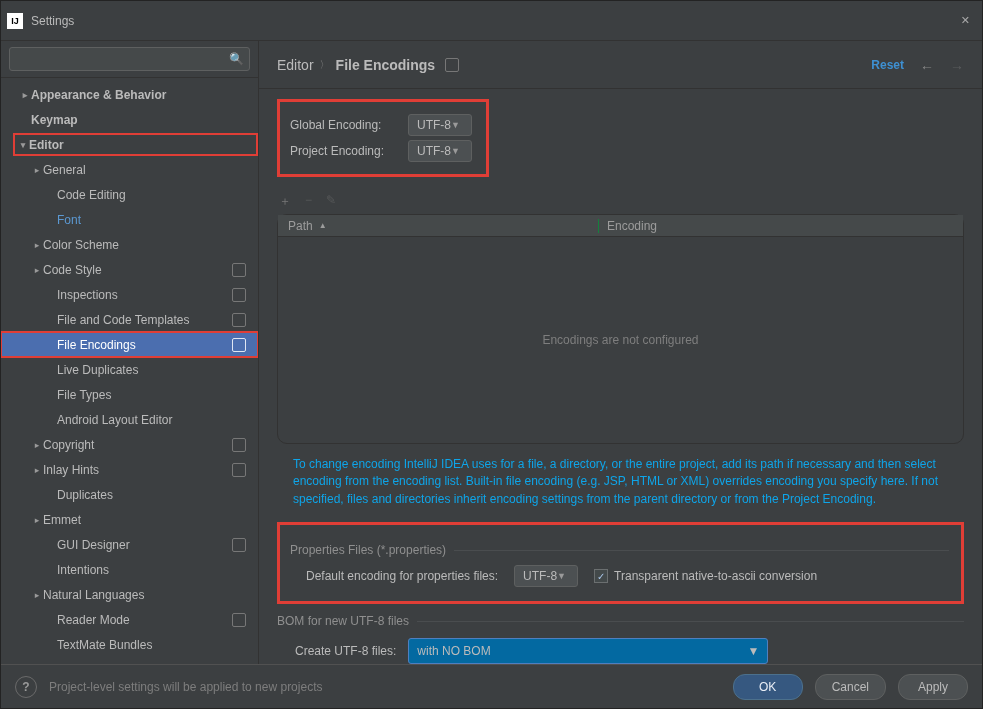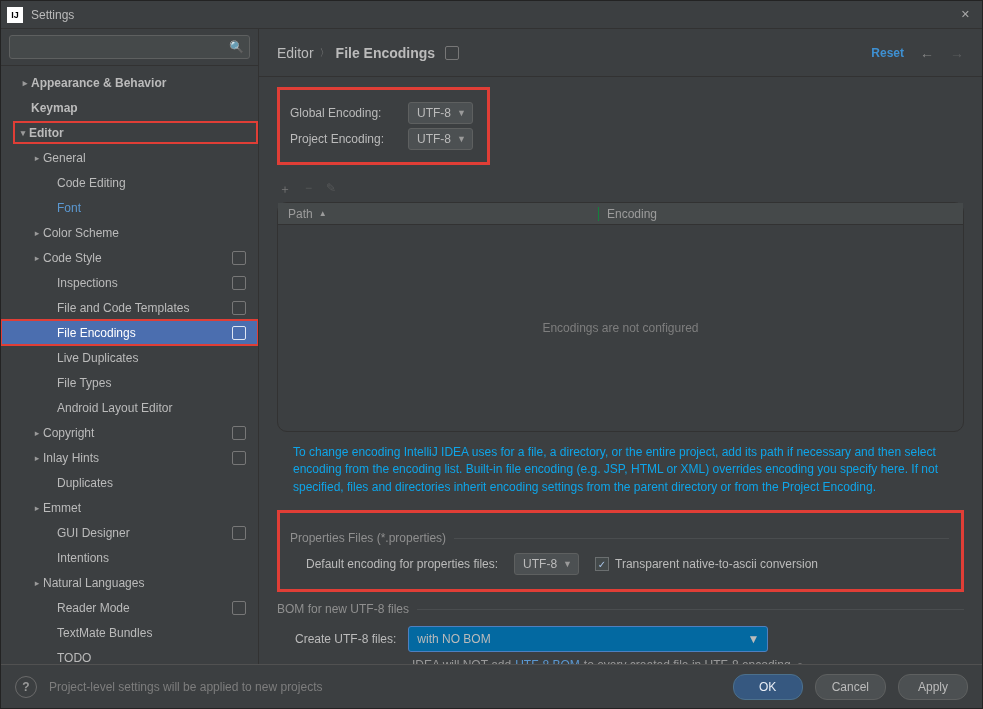--- a/index.html
+++ b/index.html
@@ -8,21 +8,21 @@
     background: #3c3f41;
     color: #bbbbbb;
     font-family: "Segoe UI", Arial, sans-serif;
     font-size: 12px;
     display: flex;
     flex-direction: column;
     border: 1px solid #232323;
   }
   
   .titlebar {
-    height: 28px;
+    height: 40px;
     background: #3c3f41;
     display: flex;
     align-items: center;
     padding: 0 6px;
     border-bottom: 1px solid #323232;
   }
   .titlebar .logo {
     width: 16px; height: 16px;
     background: #fff;
     display:flex; align-items:center; justify-content:center;
@@ -155,21 +155,21 @@
   .enc-row { display:flex; align-items:center; margin:4px 0;}
   .enc-row label { width: 118px; color:#bbbbbb;}
   .select-box {
     display:inline-flex; align-items:center;
     background:#4c5052;
     border:1px solid #5e6060;
     border-radius:3px;
     height:22px;
     padding:0 6px 0 8px;
     color:#bbbbbb;
-    gap:6px;
+    gap:0;
     min-width:64px;
   }
   .select-box .caret { color:#9a9a9a; font-size:9px;}
   .toolbar-icons { display:flex; gap:14px; padding:6px 2px 4px 2px; color:#777;}
   .table-area {
     border:1px solid #323232;
     border-radius:10px;
     height: 230px;
     display:flex;
     flex-direction:column;

